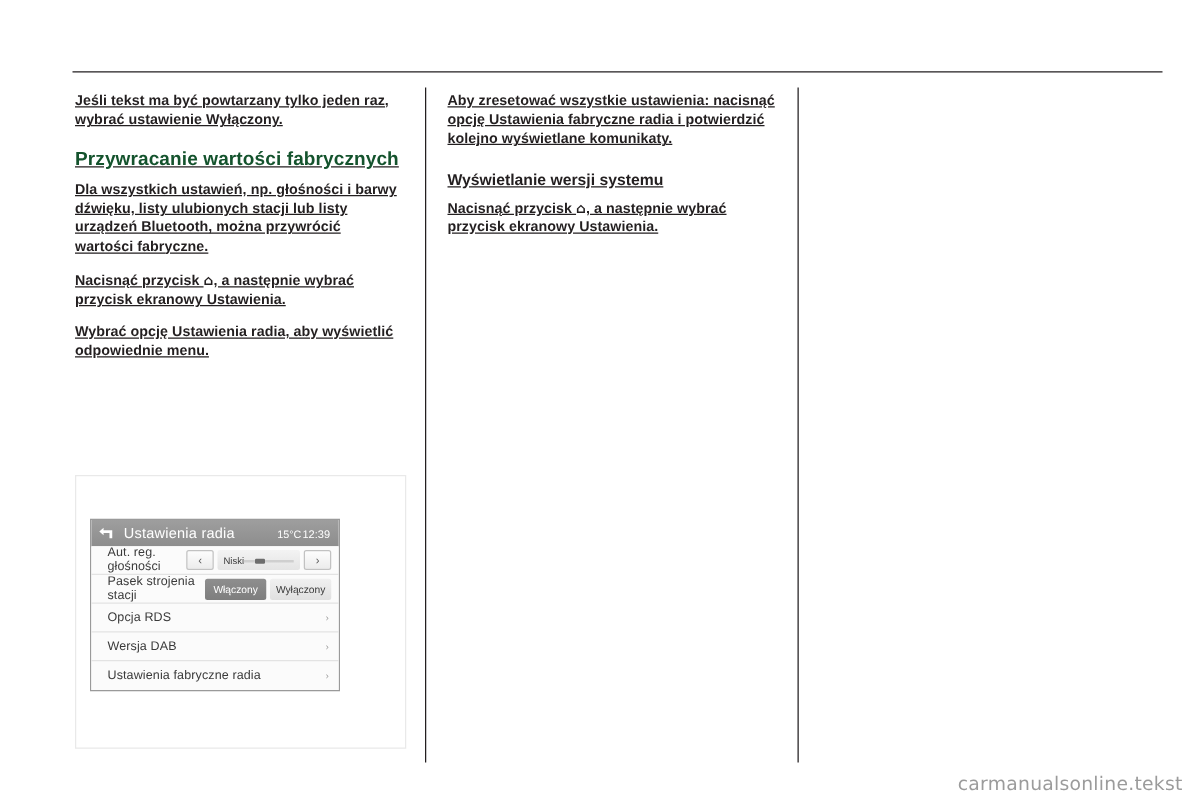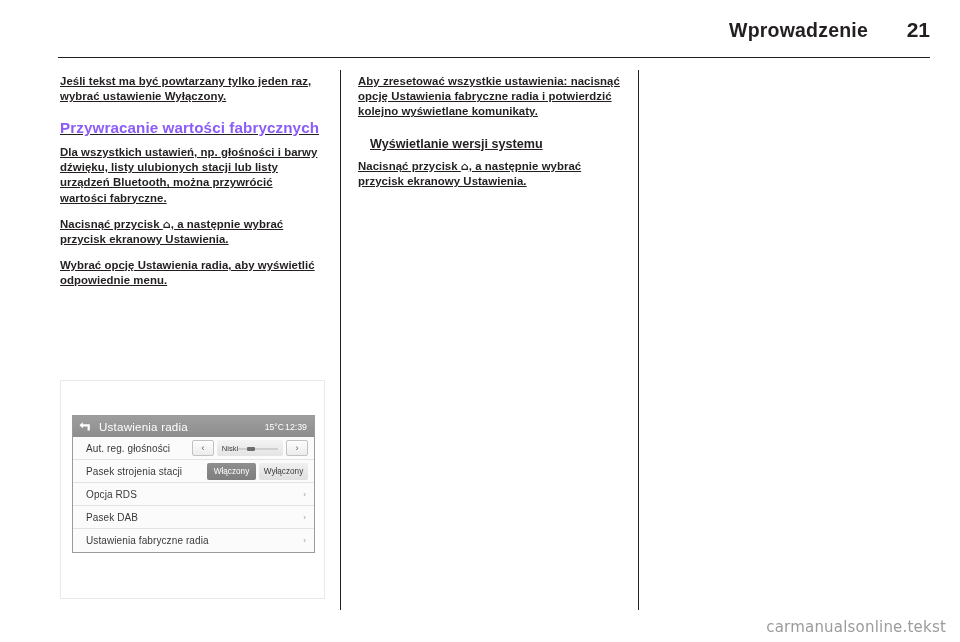--- a/index.html
+++ b/index.html
@@ -87,28 +87,28 @@
     margin: 0 0 11px 0;
     color: #231f20;
     letter-spacing: 0.05px;
   }
 
   h2.sect {
     font-size: 15.2px;
     font-weight: bold;
     line-height: 18.5px;
     margin: 15px 0 7px 0;
-    color: #8b5cf6;
+    color: #14532d;
     letter-spacing: 0.1px;
   }
   h3.sub {
     font-size: 12.6px;
     font-weight: bold;
     line-height: 16px;
-    margin: 16px 0 7px 12px;
+    margin: 16px 0 7px 0;
     color: #231f20;
   }
 
   .glyph-home {
     display: inline-block;
     font-family: "DejaVu Sans", sans-serif;
     font-size: 11px;
     transform: translateY(0px);
   }
 
@@ -120,21 +120,21 @@
     width: 265px;
     height: 219px;
     background: #ffffff;
     border: 1px solid #e9e9e9;
     box-sizing: border-box;
   }
   .radio-screen {
     position: absolute;
     left: 11px;
     top: 34px;
-    width: 243px;
+    width: 200px;
     height: 138px;
     background: #f4f4f4;
     border: 1px solid #9a9a9a;
     box-sizing: border-box;
     overflow: hidden;
   }
   .radio-titlebar {
     height: 21px;
     background: linear-gradient(#9e9e9e, #8d8d8d);
     display: flex;
@@ -271,24 +271,20 @@
     color: #9b9b9b;
     letter-spacing: 0.2px;
     font-family: "DejaVu Sans", sans-serif;
   }
 </style>
 </head>
 <body>
 
 <div class="page">
 
-  <div class="header">
-    <span class="header-title">Wprowadzenie</span>
-    <span class="header-pageno">21</span>
-  </div>
   <div class="header-rule"></div>
 
   <div class="col-rule r1"></div>
   <div class="col-rule r2"></div>
 
   <div class="col c1">
     <p class="para">Jeśli tekst ma być powtarzany tylko jeden raz, wybrać ustawienie Wyłączony.</p>
 
     <h2 class="sect">Przywracanie wartości fabrycznych</h2>
 
@@ -343,21 +339,21 @@
             <span class="tg off">Wyłączony</span>
           </span>
         </div>
 
         <div class="radio-row">
           <span class="row-label">Opcja RDS</span>
           <span class="chev-right">›</span>
         </div>
 
         <div class="radio-row">
-          <span class="row-label">Pasek DAB</span>
+          <span class="row-label">Wersja DAB</span>
           <span class="chev-right">›</span>
         </div>
 
         <div class="radio-row">
           <span class="row-label">Ustawienia fabryczne radia</span>
           <span class="chev-right">›</span>
         </div>
 
       </div>
     </div>

